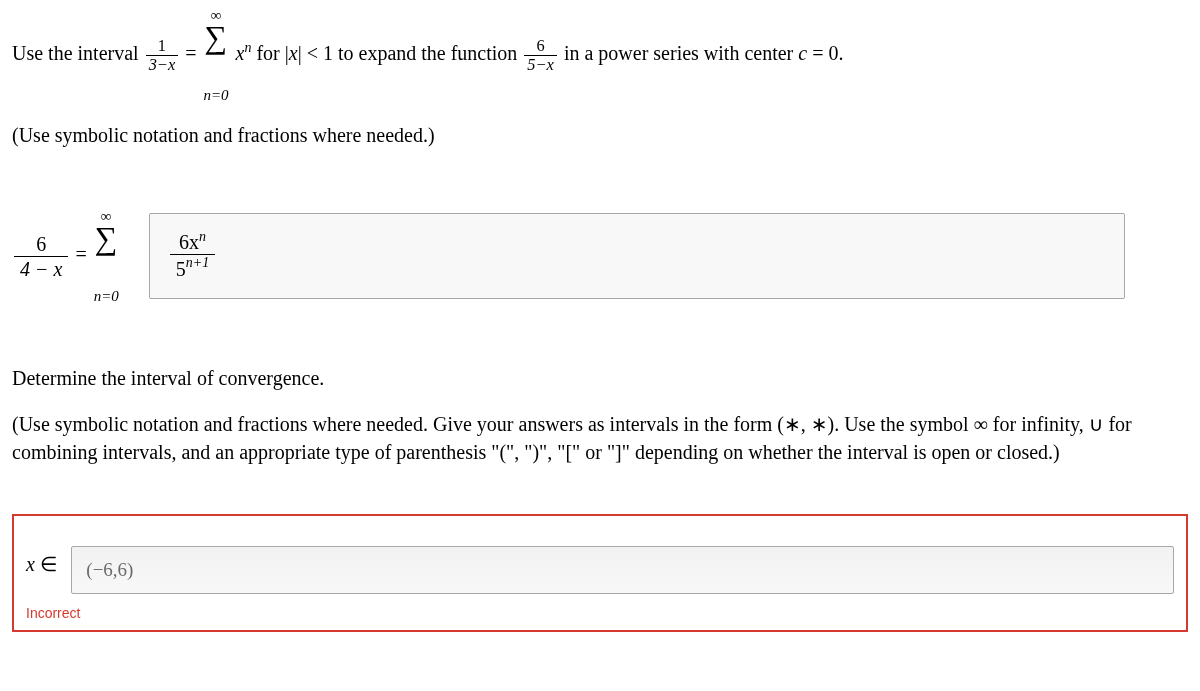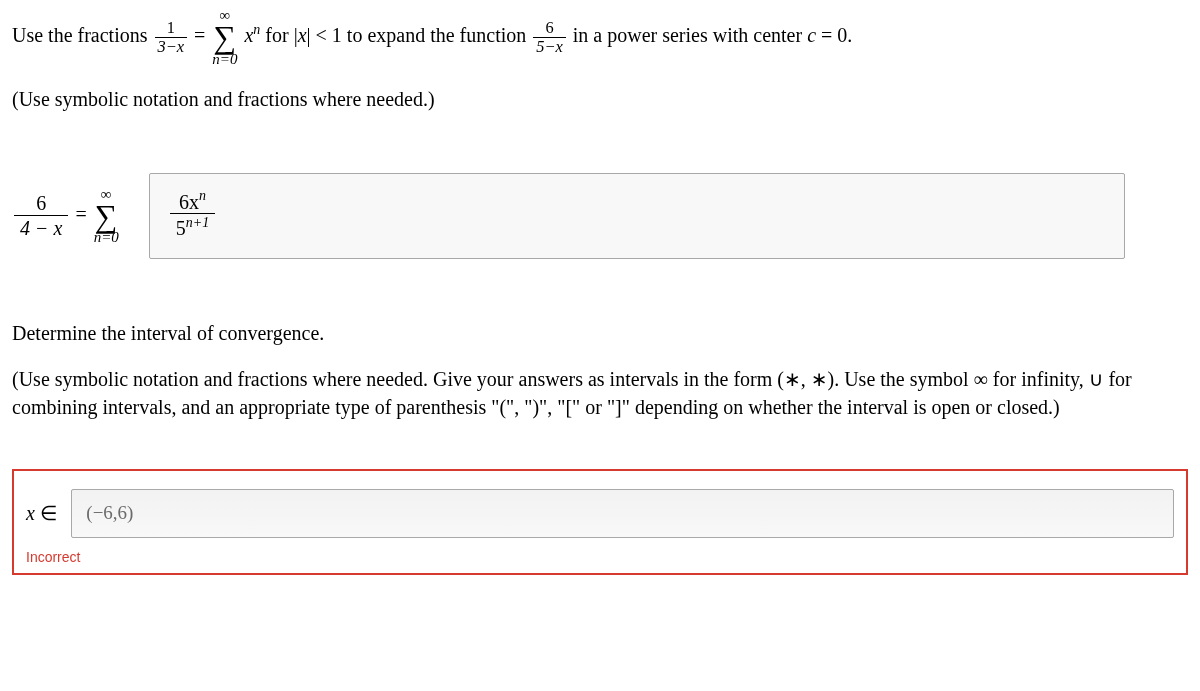--- a/index.html
+++ b/index.html
@@ -54,20 +54,21 @@
   .sigma-wrap .sigma {
     display: block;
     font-size: 1.6em;
     line-height: 0.9;
     font-style: normal;
   }
   .sigma-wrap .bot {
     display: block;
     font-size: 0.75em;
     font-style: italic;
+    margin-top: 36px;
   }
   .answer-block {
     margin-top: 60px;
     margin-bottom: 60px;
     display: flex;
     align-items: center;
     gap: 16px;
   }
   .ans-input-1 {
     border: 1px solid #a8a8a8;
@@ -92,34 +93,35 @@
   }
   .ans-input-2 {
     border: 1px solid #a8a8a8;
     background: #f8f8f8 linear-gradient(#f2f2f2,#f8f8f8);
     border-radius: 2px;
     padding: 10px 14px;
     flex: 1;
     font-family: "Times New Roman", serif;
     font-size: 19px;
     color: #6b6b6b;
+    margin-top: 12px;
   }
   .incorrect {
     color: #d63a2f;
     font-size: 14px;
     font-family: Arial, Helvetica, sans-serif;
     margin-top: 10px;
   }
   sup { font-size: 0.7em; }
 </style>
 </head>
 <body>
 
 <div class="q-line">
-  <span>Use the fractions </span>
+  <span>Use the interval </span>
   <span class="frac">
     <span class="num">1</span>
     <span class="den"><span class="math">3−x</span></span>
   </span>
   <span> = </span>
   <span class="sigma-wrap">
     <span class="top">∞</span>
     <span class="sigma">∑</span>
     <span class="bot">n=0</span>
   </span>

